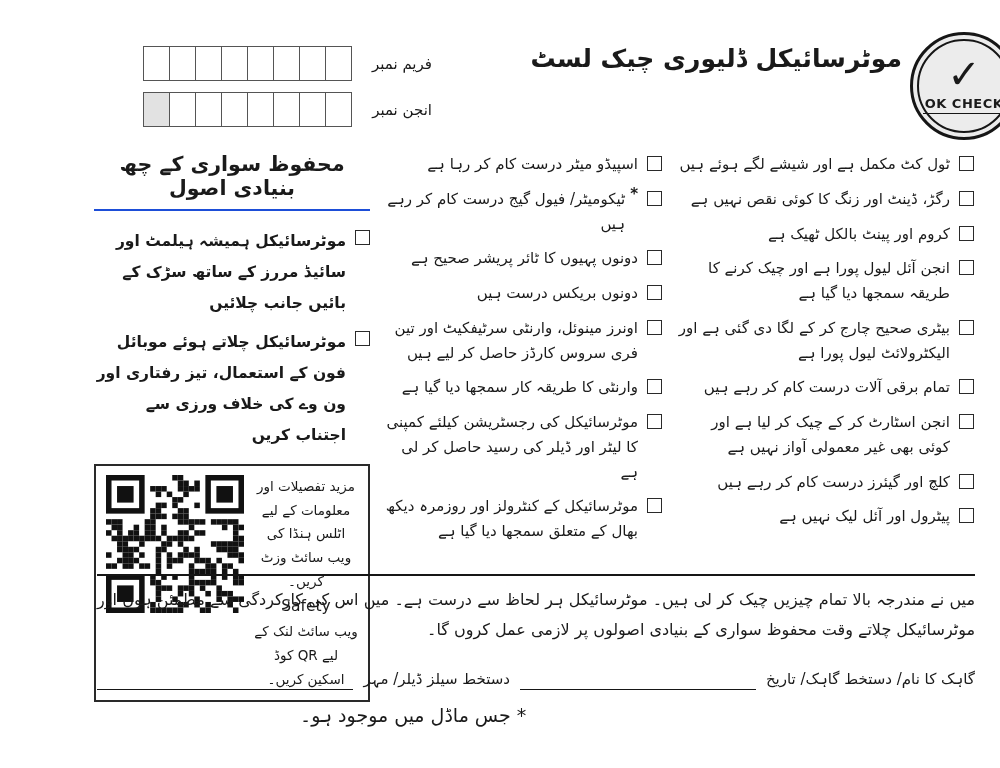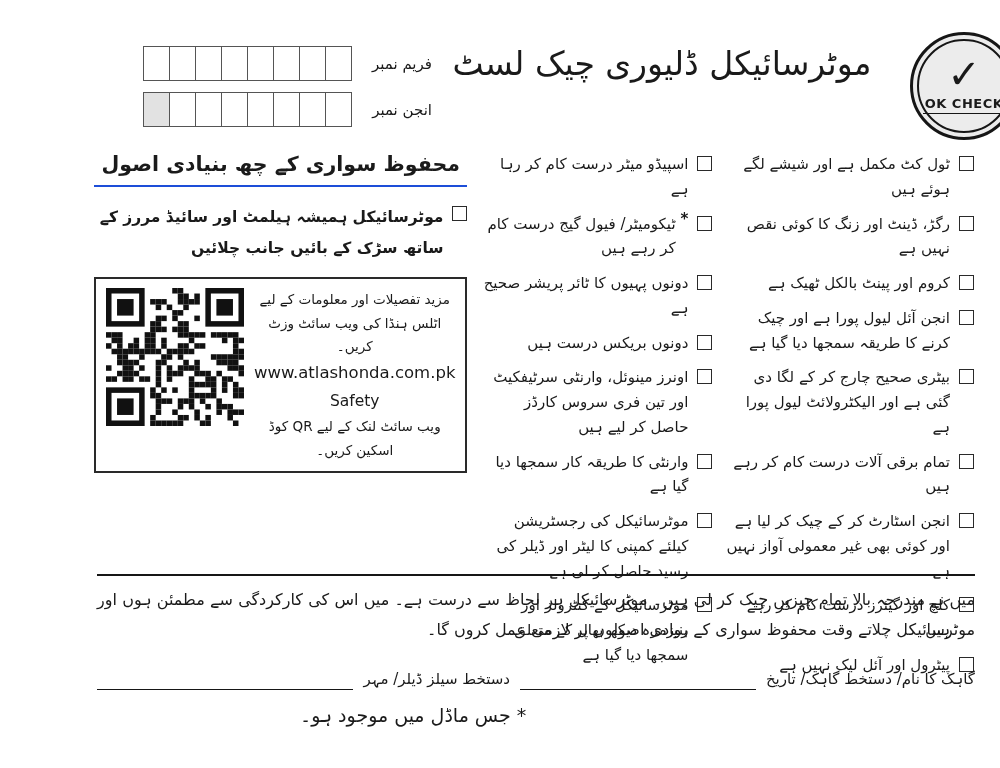--- a/index.html
+++ b/index.html
@@ -8,22 +8,22 @@
   .page { position:relative; width:928px; height:768px; overflow:hidden; background:#fff; }
 
   
   .numbers { position:absolute; top:46px; left:30px; width:330px; }
   .num-row { display:flex; align-items:center; gap:10px; margin-bottom:11px; }
   .num-label { font-size:15px; white-space:nowrap; width:70px; }
   .cells { display:flex; }
   .cell { width:27px; height:35px; border:1px solid #555; margin-left:-1px; background:#fff; }
   .cell.shaded { background:#e2e2e2; }
 
-  .title { position:absolute; top:44px; left:350px; width:480px; text-align:center;
-           font-size:33px; font-weight:normal; letter-spacing:0; }
+  .title { position:absolute; top:44px; left:350px; width:480px; 
+           font-size:25px; font-weight:bold; letter-spacing:0; }
 
   .stamp { position:absolute; top:32px; left:838px; width:108px; height:108px;
            border-radius:50%; border:3px solid #161616; background:#ececec;
            display:flex; align-items:center; justify-content:center; }
   .stamp-inner { width:94px; height:94px; border-radius:50%; border:2.5px solid #161616;
            display:flex; flex-direction:column; align-items:center; justify-content:center; }
   .stamp-check { font-size:40px; font-weight:bold; line-height:1; margin-top:-4px; }
   .stamp-text { font-size:13px; font-weight:bold; letter-spacing:.5px;
            border-bottom:1.5px solid #161616; padding:0 2px 2px; margin-top:2px;
            font-family:"DejaVu Sans", sans-serif; direction:ltr; }
@@ -182,26 +182,29 @@
         <span>موٹرسائیکل کے کنٹرولز اور روزمرہ دیکھ بھال کے متعلق سمجھا دیا گیا ہے</span>
       </div>
     </div>
 
     <div class="col-safety">
       <span class="safety-heading">محفوظ سواری کے چھ بنیادی اصول</span>
       <div class="item">
         <span class="cb"></span>
         <span>موٹرسائیکل ہمیشہ ہیلمٹ اور سائیڈ مررز کے ساتھ سڑک کے بائیں جانب چلائیں</span>
       </div>
+      <div class="item">
+        <span class="cb"></span>
+        <span>موٹرسائیکل چلاتے ہوئے موبائل فون کے استعمال، تیز رفتاری اور ون وے کی خلاف ورزی سے اجتناب کریں</span>
+      </div>
 
       <div class="qr-box">
         <div class="qr-text">
           <span>مزید تفصیلات اور معلومات کے لیے</span><br>
           <span>اٹلس ہنڈا کی ویب سائٹ وزٹ کریں۔</span>
-          <span class="qr-url">www.atlashonda.com.pk</span>
           <span class="qr-url-caption">Safety</span>
           <span>ویب سائٹ لنک کے لیے QR کوڈ</span><br>
           <span>اسکین کریں۔</span>
         </div>
         <svg class="qr-svg" width="138" height="138" viewBox="0 0 140 140" fill="#111">
             <rect x="67.20" y="0.00" width="5.60" height="5.60"></rect>
             <rect x="72.80" y="0.00" width="5.60" height="5.60"></rect>
             <rect x="72.80" y="5.60" width="5.60" height="5.60"></rect>
             <rect x="78.40" y="5.60" width="5.60" height="5.60"></rect>
             <rect x="89.60" y="5.60" width="5.60" height="5.60"></rect>

